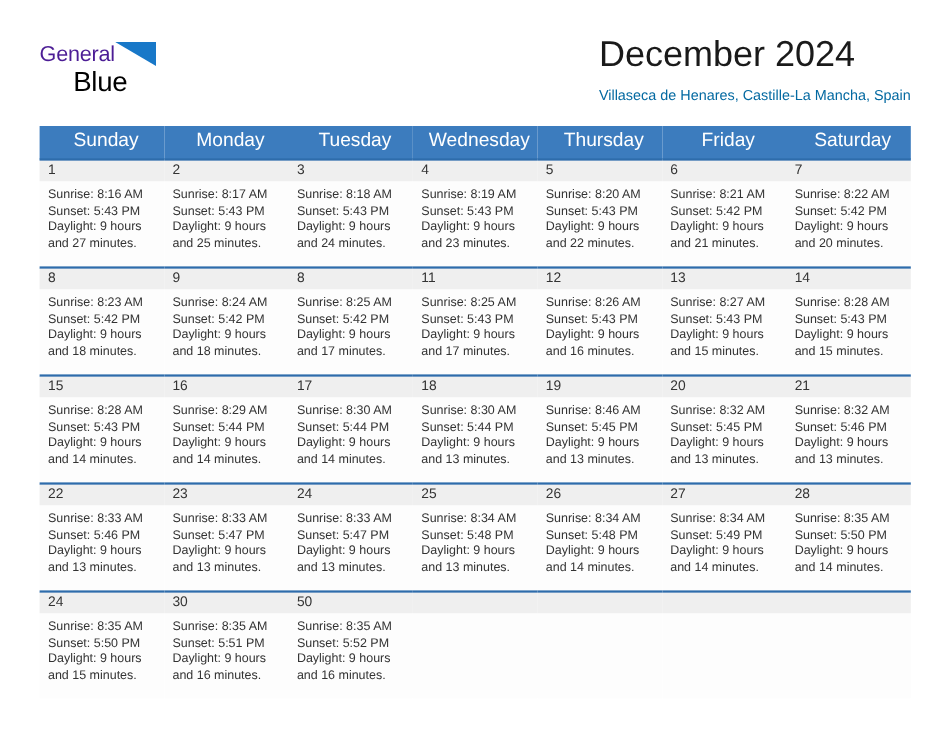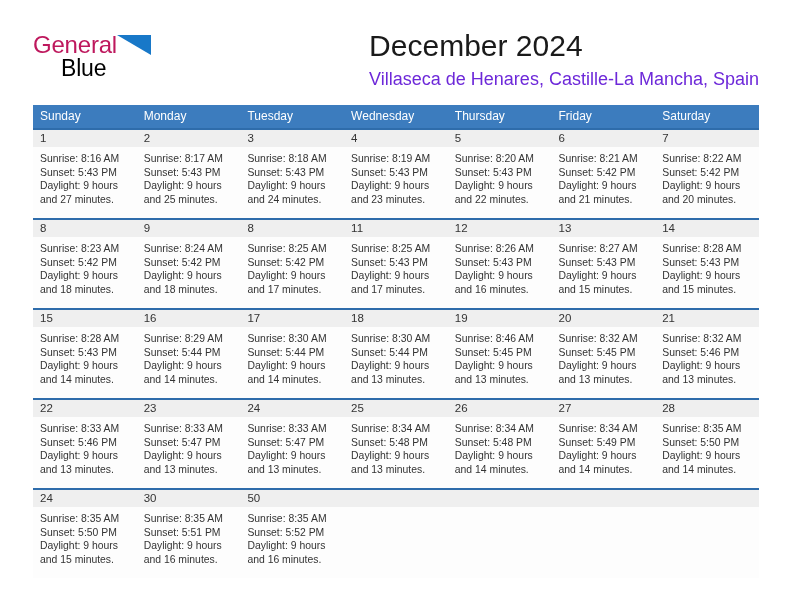--- a/index.html
+++ b/index.html
@@ -37,22 +37,22 @@
     height: 56px;
   }
   .brand-row1 {
     position: relative;
     display: block;
     height: 26px;
     line-height: 26px;
     white-space: nowrap;
   }
   .brand-general {
-    font-size: 24px;
-    color: #be185d;
+    font-size: 18px;
+    color: #4c1d95;
     letter-spacing: -0.2px;
   }
   .brand-triangle {
     display: inline-block;
     vertical-align: top;
     margin-left: 0px;
     margin-top: 3px;
   }
   .brand-blue {
     display: block;
@@ -68,42 +68,42 @@
     right: 0;
     top: 0;
   }
   .cal-title {
     font-size: 30px;
     color: #1a1a1a;
     line-height: 36px;
     white-space: nowrap;
   }
   .cal-subtitle {
-    font-size: 18px;
-    color: #6d28d9;
+    font-size: 12px;
+    color: #0369a1;
     line-height: 20px;
     margin-top: 5px;
     white-space: nowrap;
   }
 
   
   .calendar {
     position: absolute;
     left: 33px;
     top: 105px;
     width: 726px;
     border-collapse: collapse;
     table-layout: fixed;
   }
   .calendar th {
     background: #3c7cbe;
     color: #ffffff;
-    font-size: 12px;
+    font-size: 16px;
     font-weight: normal;
-    text-align: left;
+    text-align: center;
     padding: 4px 0 5px 7px;
     height: 12px;
     border: none;
   }
   .calendar td {
     width: 103.7px;
     vertical-align: top;
     padding: 0;
     border: none;
     background: #fdfdfd;

